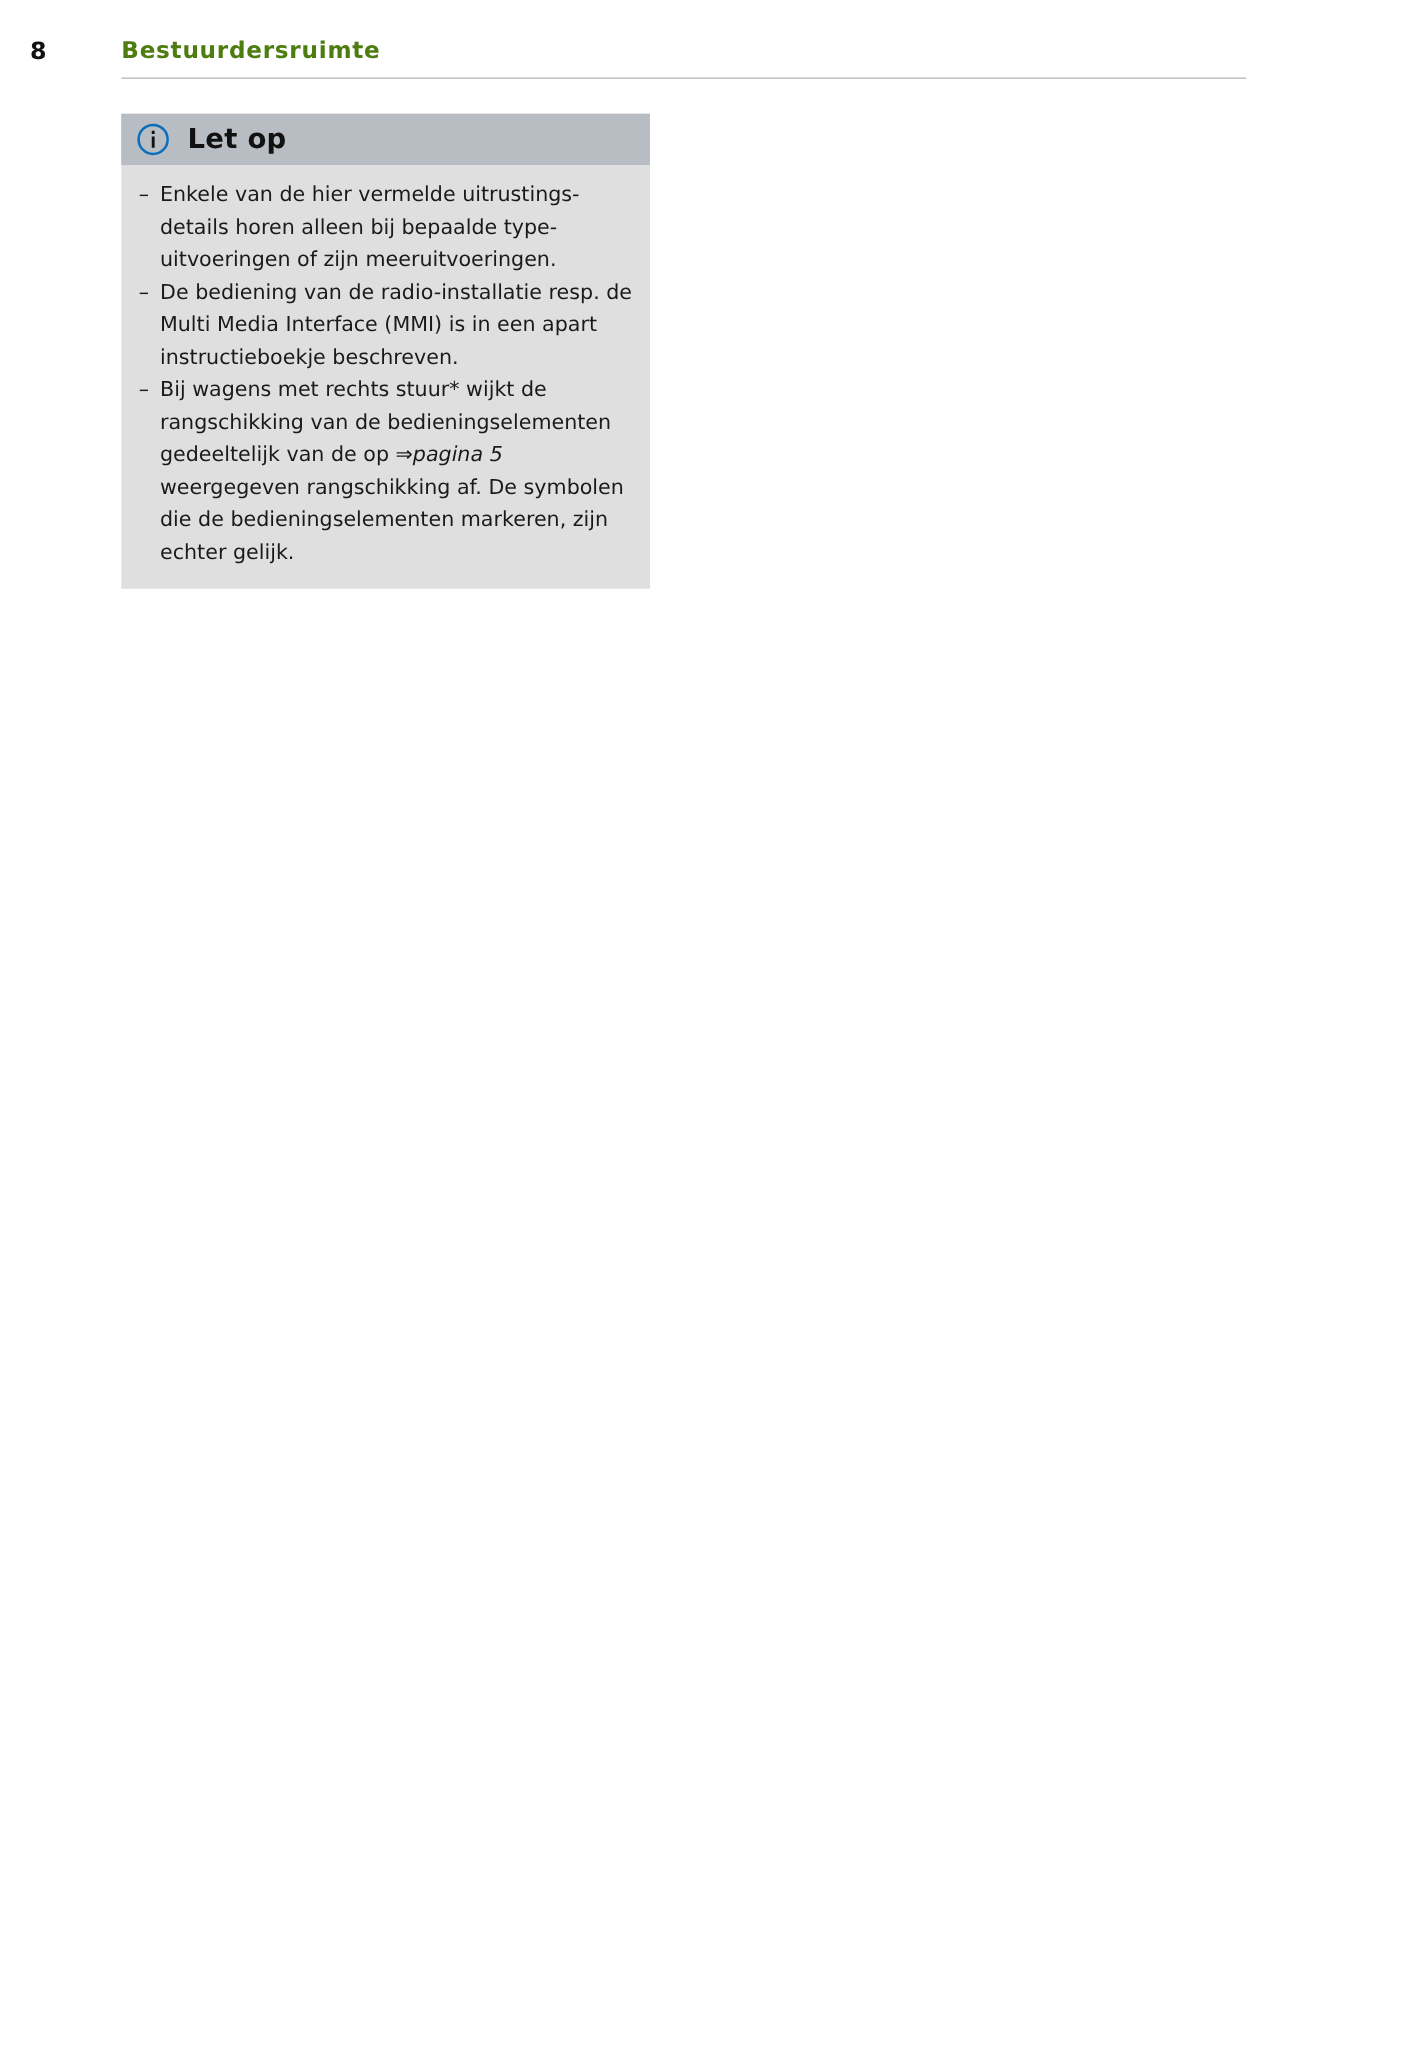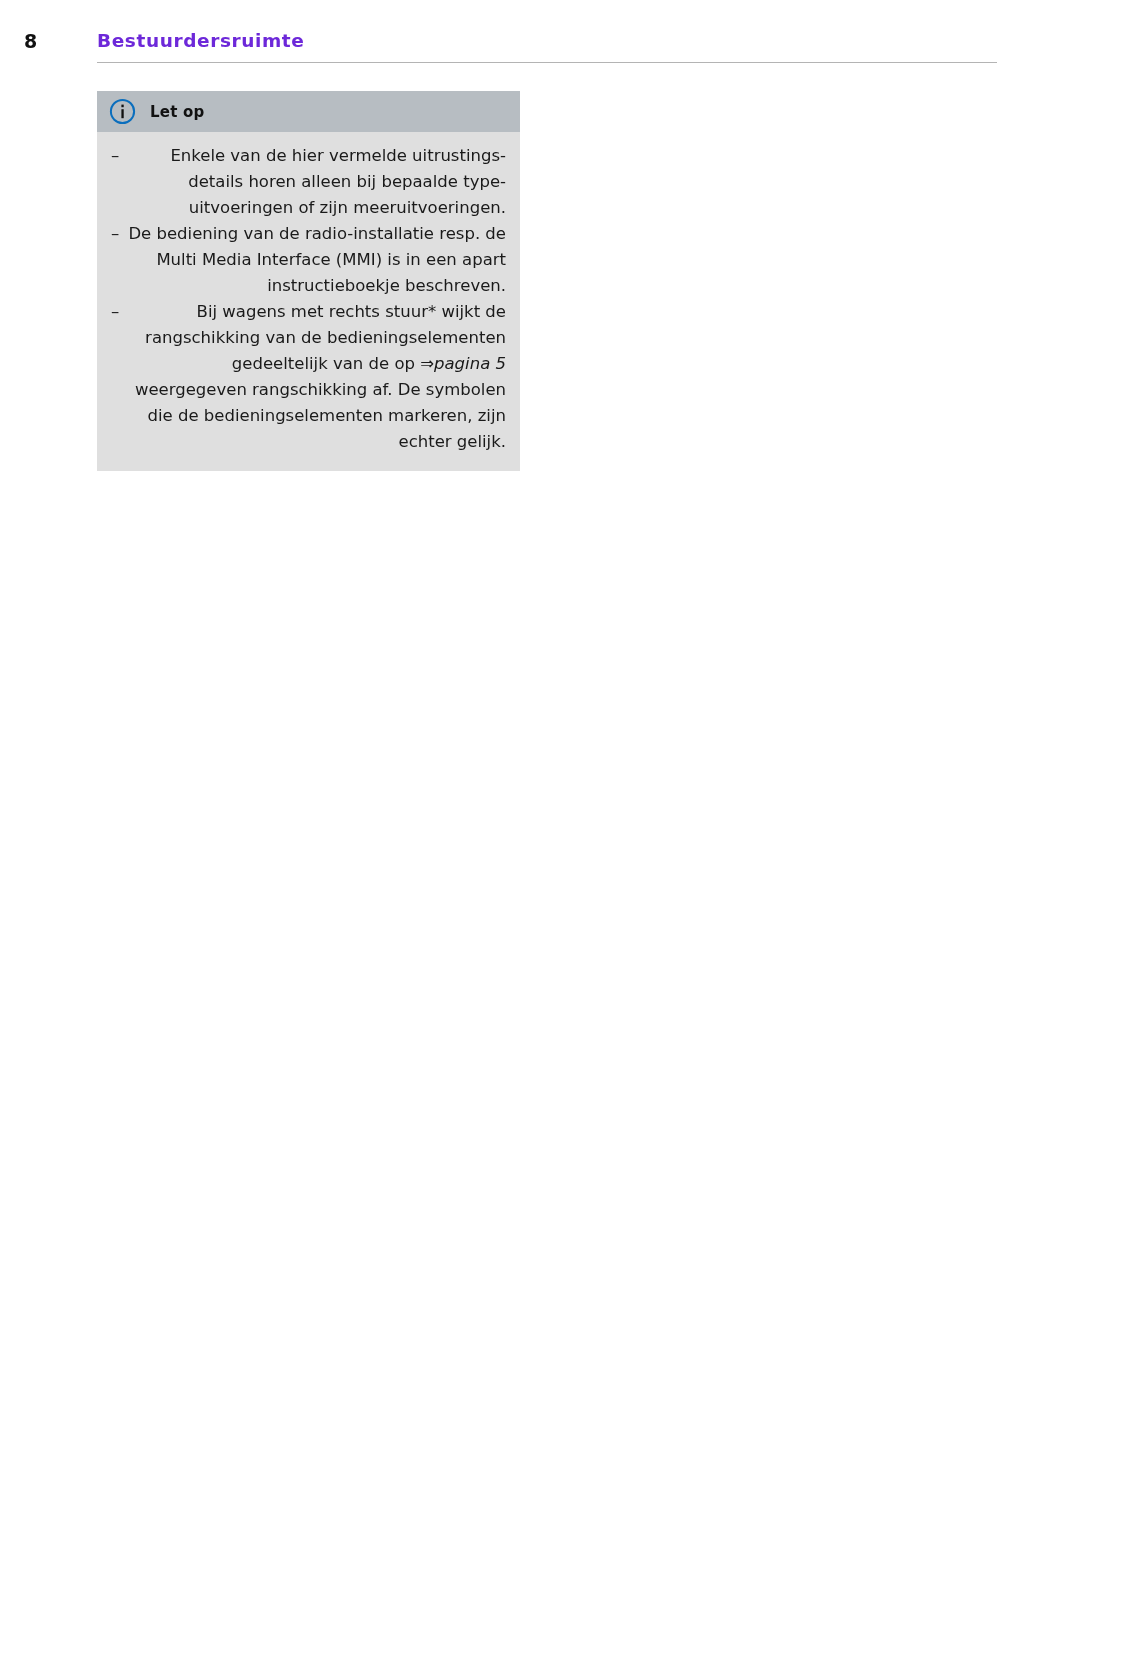--- a/index.html
+++ b/index.html
@@ -37,21 +37,21 @@
     letter-spacing: 0.5px;
     color: #111111;
   }
   .header-title {
     position: absolute;
     left: 97px;
     top: 4px;
     font-size: 18.5px;
     font-weight: bold;
     letter-spacing: 0.6px;
-    color: #6d28d9;
+    color: #4d7c0f;
   }
   .header-rule {
     position: absolute;
     left: 97px;
     top: 36px;
     width: 900px;
     height: 1px;
     background: #b4b4b4;
   }
   
@@ -70,21 +70,21 @@
     padding-left: 12px;
     box-sizing: border-box;
   }
   .info-icon {
     width: 27px;
     height: 27px;
     flex: 0 0 auto;
     display: block;
   }
   .note-head-label {
-    font-size: 15px;
+    font-size: 22px;
     font-weight: bold;
     color: #111111;
     margin-left: 14px;
     letter-spacing: 0.2px;
   }
   .note-body {
     padding: 11px 14px 16px 14px;
     box-sizing: border-box;
   }
   .note-item {
@@ -94,21 +94,20 @@
     color: #1a1a1a;
     margin-bottom: 0px;
   }
   .note-dash {
     flex: 0 0 auto;
     width: 17px;
     color: #1a1a1a;
   }
   .note-text {
     flex: 1 1 auto;
-    text-align: right;
   }
   .xref {
     font-style: italic;
   }
   .xref-arrow {
     font-style: normal;
   }
 </style>
 </head>
 <body>

